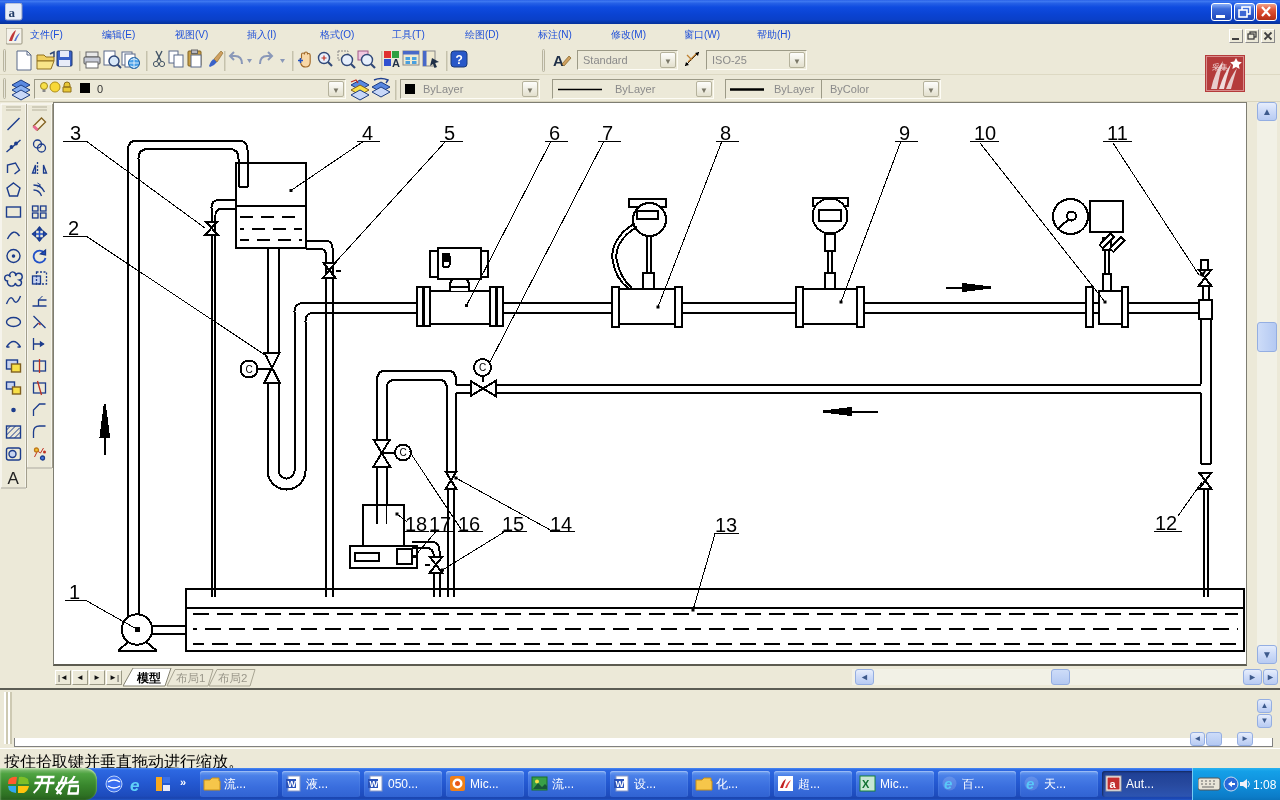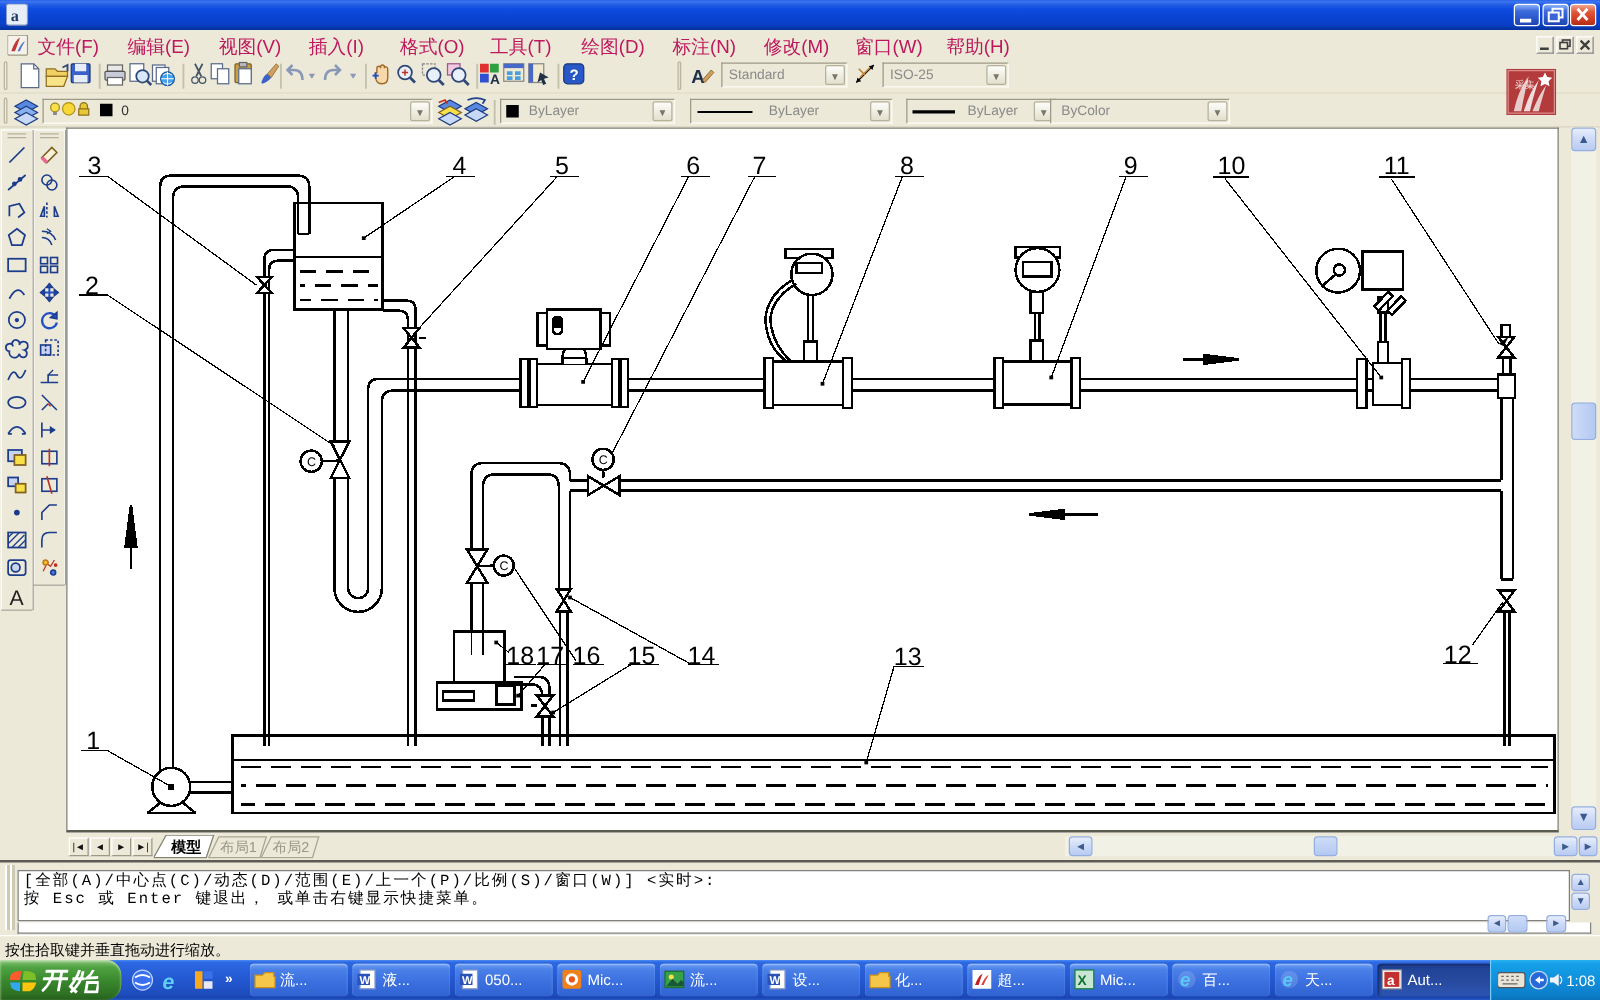--- a/index.html
+++ b/index.html
@@ -7,21 +7,21 @@
 .abs{position:absolute}
 #page{position:relative;width:1280px;height:800px}
 
 #titlebar{left:0;top:0;width:1280px;height:24px;background:linear-gradient(180deg,#2a62e8 0%,#3d77f0 6%,#2560e6 14%,#0e4be0 30%,#0a43d2 60%,#0a40c8 82%,#0636a8 94%,#05309a 100%)}
 #titletext{left:28px;top:4px;color:#fff;font-weight:bold;font-size:13px;letter-spacing:0.6px;white-space:nowrap}
 .wbtn{top:3px;width:21px;height:18px;border-radius:3px;border:1px solid #fff;color:#fff;font-size:11px;text-align:center;line-height:16px}
 .wbtn.blue{background:linear-gradient(180deg,#8cb0f8 0%,#3c6cdc 30%,#2a55c8 70%,#1e46b4 100%)}
 .wbtn.red{background:linear-gradient(180deg,#f0a48c 0%,#e2573a 35%,#cc3a20 75%,#b03018 100%)}
 
 #menubar{left:0;top:24px;width:1280px;height:22px;background:#ece9d8}
-.mi{top:28px;font-size:15px;color:#be185d;white-space:nowrap}
+.mi{top:28px;font-size:10px;color:#1d4ed8;white-space:nowrap}
 .mdib{top:29px;width:14px;height:14px;background:#ece9d8;border:1px solid;border-color:#fff #888 #888 #fff;color:#444;font-size:9px;text-align:center;line-height:12px;font-weight:bold}
 
 #tb1{left:0;top:46px;width:1280px;height:29px;background:#ece9d8;border-bottom:1px solid #ddd9c3}
 #tb2{left:0;top:75px;width:1280px;height:27px;background:#ece9d8;border-bottom:1px solid #d8d4be}
 .grip{width:3px;background:linear-gradient(90deg,#fff,#cdc9b2);border:1px solid #b8b49e;border-radius:2px}
 .combo{background:#ece9d8;border:1px solid;border-color:#9c9a87 #fdfcf5 #fdfcf5 #9c9a87;color:#8a8a8a;font-size:11px}
 .combo .arr{position:absolute;right:1px;top:1px;bottom:1px;width:16px;background:linear-gradient(180deg,#fdfdfb,#e3e0cd);border:1px solid #b5b29c;border-radius:2px;color:#7a7767;font-size:8px;text-align:center}
 
 #canvas{left:53px;top:102px;width:1194px;height:564px;background:#fff;border:1px solid #7e7d72;border-bottom:2px solid #5c5b50}
 
@@ -31,21 +31,21 @@
 .xpthumbh{background:linear-gradient(180deg,#cddcf8,#b4c9f2);border:1px solid #94aee2;border-radius:3px}
 
 #tabrow{left:0;top:668px;width:1280px;height:20px;background:#ece9d8}
 .navb{top:670px;width:16px;height:15px;background:#ece9d8;border:1px solid;border-color:#fff #9c9a87 #9c9a87 #fff;font-size:8px;text-align:center;line-height:13px;color:#111}
 
 #cmdwin{left:0;top:688px;width:1280px;height:60px;background:#ece9d8;border-top:2px solid #5c5c54}
 #cmdhist{left:14px;top:696px;width:1242px;height:41px;background:#fff;border:1px solid #808080;font-family:"Liberation Mono",monospace;font-size:12.5px;color:#000;line-height:14px;padding:1px 0 0 4px;white-space:pre;letter-spacing:1.6px}
 #cmdline{left:14px;top:738px;width:1259px;height:9px;background:#fff;border:1px solid #808080;border-top:none}
 
 #status{left:0;top:748px;width:1280px;height:20px;background:#ece9d8;border-top:1px solid #fff}
-#statustext{left:4px;top:752px;font-size:12px;color:#000}
+#statustext{left:4px;top:752px;font-size:16px;color:#000}
 
 #taskbar{left:0;top:768px;width:1280px;height:32px;background:linear-gradient(180deg,#4a8af4 0%,#2d68e2 6%,#2459d2 45%,#1d4bbc 88%,#1a44ae 94%,#2458c8 100%)}
 #startbtn{left:0;top:768px;width:97px;height:32px;-webkit-text-stroke:1.2px #fff;border-radius:0 12px 12px 0;background:linear-gradient(180deg,#90c582 0%,#4ea341 18%,#38862c 55%,#2e7123 85%,#255e1c 100%);box-shadow:inset 0 1px 2px #c8e8b8;color:#fff;font-style:italic;font-weight:bold;font-size:17px}
 .tbtn{top:771px;width:78px;height:26px;border-radius:3px;background:linear-gradient(180deg,#70a1f2 0%,#4a80e8 18%,#3a6ede 60%,#3163d2 100%);box-shadow:inset 0 1px 1px #9dbdf6;color:#fff;font-size:12px;line-height:26px;white-space:nowrap;overflow:hidden}
 .tbtn.active{background:linear-gradient(180deg,#1e3f94 0%,#27499e 50%,#2d55b2 100%);box-shadow:inset 1px 1px 2px #15295e}
 .tbtn .lbl{margin-left:24px}
 #tray{left:1192px;top:768px;width:88px;height:32px;background:linear-gradient(180deg,#28b2f0 0%,#14a0e8 10%,#1090dc 50%,#0c7cc8 90%,#0a74bc 100%);border-left:1px solid #77cdf5}
 #traytime{left:1253px;top:778px;color:#fff;font-size:12px}
 </style>
 </head>
@@ -99,21 +99,21 @@
 <div class="abs grip" style="left:3px;top:49px;height:23px"></div>
 <div class="abs combo" style="left:577px;top:50px;width:101px;height:20px;line-height:18px;padding-left:5px">Standard<span class="arr">▼</span></div>
 <div class="abs combo" style="left:706px;top:50px;width:101px;height:20px;line-height:18px;padding-left:5px">ISO-25<span class="arr">▼</span></div>
 <div class="abs grip" style="left:542px;top:49px;height:23px"></div>
 
 <div class="abs grip" style="left:3px;top:78px;height:21px"></div>
 <div class="abs combo" style="left:34px;top:79px;width:312px;height:20px;line-height:18px"><span style="margin-left:62px;color:#333">0</span><span class="arr">▼</span></div>
 <div class="abs combo" style="left:400px;top:79px;width:140px;height:20px;line-height:18px"><span style="margin-left:22px">ByLayer</span><span class="arr">▼</span></div>
 <div class="abs combo" style="left:552px;top:79px;width:162px;height:20px;line-height:18px"><span style="margin-left:62px">ByLayer</span><span class="arr">▼</span></div>
 <div class="abs combo" style="left:725px;top:79px;width:120px;height:20px;line-height:18px"><span style="margin-left:48px">ByLayer</span><span class="arr">▼</span></div>
-<div class="abs combo" style="left:840px;top:79px;width:144px;height:20px;line-height:18px"><span style="margin-left:8px">ByColor</span><span class="arr">▼</span></div>
+<div class="abs combo" style="left:821px;top:79px;width:120px;height:20px;line-height:18px"><span style="margin-left:8px">ByColor</span><span class="arr">▼</span></div>
 <svg class="abs" id="tbicons" style="left:0;top:46px" width="1280" height="56" viewBox="0 0 1280 56">
 <g>
 
 <g fill="#c5c2ac">
           <rect x="79" y="5" width="1.5" height="20"></rect>
           <rect x="146" y="5" width="1.5" height="20"></rect>
           <rect x="224" y="5" width="1.5" height="20"></rect>
           <rect x="292" y="5" width="1.5" height="20"></rect>
           <rect x="381" y="5" width="1.5" height="20"></rect>
           <rect x="446" y="5" width="1.5" height="20"></rect>
@@ -645,22 +645,20 @@
 <text x="14" y="13.5" font-size="12" font-weight="bold" fill="#000">模型</text>
 <text x="53" y="13.5" font-size="11.5" fill="#9a978a">布局1</text>
 <text x="95" y="13.5" font-size="11.5" fill="#9a978a">布局2</text>
 </svg>
 <div class="abs sbtrack" style="left:852px;top:669px;width:410px;height:16px"></div>
 <div class="abs xpb" style="left:855px;top:669px;width:19px;height:16px;font-size:9px;line-height:14px">◄</div>
 <div class="abs xpb" style="left:1243px;top:669px;width:19px;height:16px;font-size:9px;line-height:14px">►</div>
 <div class="abs xpthumbh" style="left:1051px;top:669px;width:19px;height:16px"></div>
 <div class="abs xpb" style="left:1263px;top:669px;width:15px;height:16px;font-size:9px;line-height:14px">►</div>
 <div class="abs" id="cmdwin"></div>
-<div class="abs" id="cmdhist">[全部(A)/中心点(C)/动态(D)/范围(E)/上一个(P)/比例(S)/窗口(W)] &lt;实时&gt;:
-按 Esc 或 Enter 键退出， 或单击右键显示快捷菜单。</div>
 <div class="abs" id="cmdline"></div>
 <div class="abs" style="left:4px;top:692px;width:8px;height:52px;background:linear-gradient(90deg,#fff 0 2px,#cdc9b2 2px 4px,#fff 4px 6px,#cdc9b2 6px 8px)"></div>
 <div class="abs xpb" style="left:1257px;top:699px;width:15px;height:14px;font-size:8px;line-height:12px">▲</div>
 <div class="abs xpb" style="left:1257px;top:714px;width:15px;height:14px;font-size:8px;line-height:12px">▼</div>
 <div class="abs xpb" style="left:1190px;top:732px;width:15px;height:14px;font-size:8px;line-height:12px">◄</div>
 <div class="abs xpthumbh" style="left:1206px;top:732px;width:16px;height:14px"></div>
 <div class="abs xpb" style="left:1237px;top:732px;width:16px;height:14px;font-size:8px;line-height:12px">►</div>
 <div class="abs" id="status"></div>
 <div class="abs" id="statustext">按住拾取键并垂直拖动进行缩放。</div>
 <div class="abs" id="taskbar"></div>

